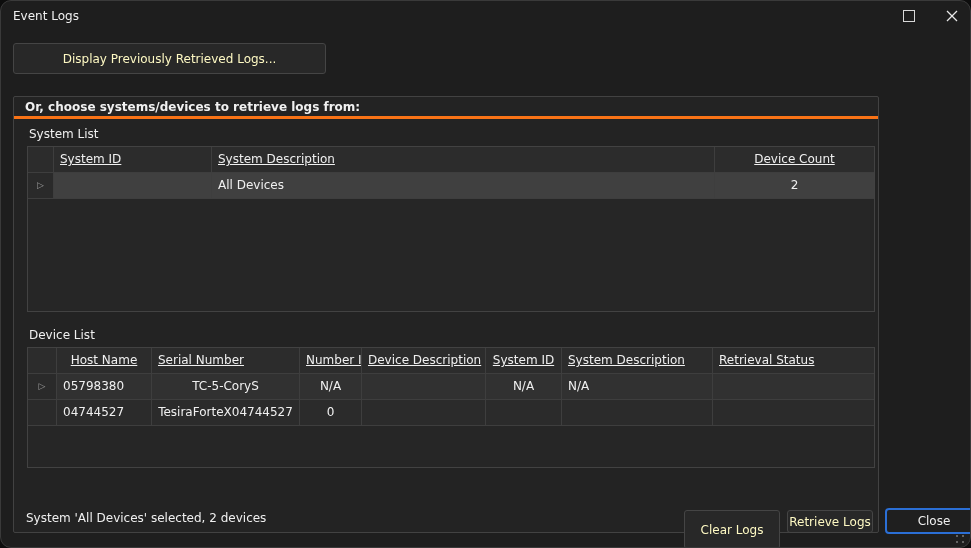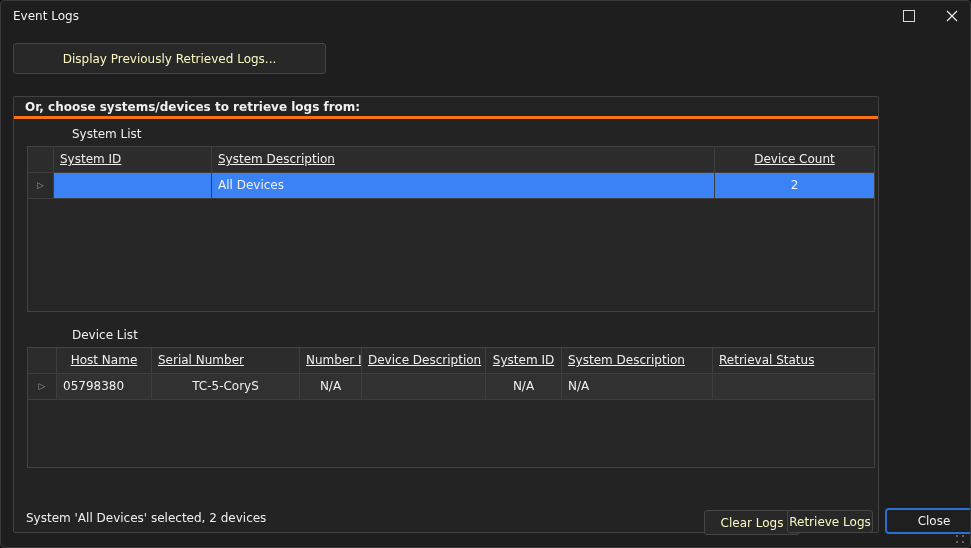--- a/index.html
+++ b/index.html
@@ -1,57 +1,57 @@
 <!DOCTYPE html>
 <html><head>
 <meta charset="utf-8">
 <style>
   html,body{margin:0;padding:0;background:#0d0d0d;}
   .window{
     position:relative;width:971px;height:548px;box-sizing:border-box;
-    background:#1e1e1e;border:1px solid #3a3a3a;border-radius:4px;overflow:hidden;
+    background:#1e1e1e;border:1px solid #3a3a3a;border-radius:11px;overflow:hidden;
     font-family:"DejaVu Sans","Liberation Sans",sans-serif;font-size:12px;color:#f0f0f0;
   }
   .abs{position:absolute;box-sizing:border-box;}
   
   .title{left:12px;top:7px;height:16px;line-height:16px;}
   .win-ctrl{top:4px;width:30px;height:22px;display:flex;align-items:center;justify-content:center;cursor:default;}
   .max-glyph{display:block;width:10px;height:10px;border:1px solid #d9d9d9;}
   
   .btn{
     background:#282828;border:1px solid #454545;border-radius:3px;color:#fef9c3;
     display:flex;align-items:center;justify-content:center;white-space:nowrap;cursor:default;
   }
   .btn-display{left:12px;top:42px;width:313px;height:31px;}
   .btn-close{
     left:884px;top:507px;width:98px;height:26px;background:#1f1f1f;
     border:2px solid #2b6fd6;border-radius:4px;display:flex;align-items:center;justify-content:center;cursor:default;
   }
   
   .group{left:12px;top:95px;width:866px;height:437px;background:#232323;border:1px solid #424242;border-radius:2px;}
   .group-header{left:0;top:0;width:100%;height:22px;line-height:21px;padding-left:11px;border-bottom:3px solid #f97316;font-weight:bold;}
-  .section-label{height:14px;line-height:14px;margin-left:43px;}
+  .section-label{height:14px;line-height:14px;}
   .lbl-system{left:15px;top:30px;}
   .lbl-device{left:15px;top:231px;}
   
   .table{background:#262626;border:1px solid #424242;overflow:hidden;}
   .tbl-system{left:13px;top:49px;width:848px;height:166px;}
   .tbl-device{left:13px;top:250px;width:848px;height:121px;}
   .grid-sys{display:grid;grid-template-columns:26px 158px 503px auto;}
   .grid-dev{display:grid;grid-template-columns:29px 95px 148px 62px 124px 76px 151px auto;}
   .cell{
     height:26px;line-height:25px;padding:0 6px;border-right:1px solid #3e3e3e;border-bottom:1px solid #3e3e3e;
     overflow:hidden;white-space:nowrap;box-sizing:border-box;
   }
   .cell:last-child{border-right:none;}
   .thead .cell{background:#2c2c2c;text-decoration:underline;}
   .al{text-align:left;}
   .ac{text-align:center;}
   .arrow-cell{background:#2a2a2a;text-align:center;padding:0;color:#9c9c9c;font-size:9px;}
-  .row-sel .cell{background:#3b82f6;}
+  .row-sel .cell{background:#404040;}
   .row-dev1 .cell{background:#313131;}
   .row-dev2 .cell{background:#2b2b2b;}
   .row-sel .arrow-cell,.row-dev1 .arrow-cell,.row-dev2 .arrow-cell{background:#2a2a2a;}
   
   .status{left:12px;top:413px;height:16px;line-height:16px;}
   
   .grip{right:6px;bottom:4px;width:8px;height:8px;}
   .grip span{
     position:absolute;width:2px;height:2px;background:#636363;
     box-shadow:6px 0 #636363,0 6px #636363,6px 6px #636363;
@@ -109,24 +109,34 @@
       <div class="grid-dev row-dev1">
         <div class="cell arrow-cell">▷</div>
         <div class="cell al">05798380</div>
         <div class="cell ac">TC-5-CoryS</div>
         <div class="cell ac">N/A</div>
         <div class="cell al"></div>
         <div class="cell ac">N/A</div>
         <div class="cell al">N/A</div>
         <div class="cell al"></div>
       </div>
+      <div class="grid-dev row-dev2">
+        <div class="cell arrow-cell"></div>
+        <div class="cell al">04744527</div>
+        <div class="cell ac">TesiraForteX04744527</div>
+        <div class="cell ac">0</div>
+        <div class="cell al"></div>
+        <div class="cell ac"></div>
+        <div class="cell al"></div>
+        <div class="cell al"></div>
+      </div>
     </div>
 
     <div class="abs status">System 'All Devices' selected, 2 devices</div>
-    <div class="abs btn" style="left:690px;top:413px;width:96px;height:25px;">Clear Logs</div>
+    <div class="abs btn" style="left:670px;top:413px;width:96px;height:39px;">Clear Logs</div>
     <div class="abs btn" style="left:773px;top:413px;width:86px;height:23px;">Retrieve Logs</div>
   </div>
 
   <div class="abs btn-close">Close</div>
 
   <div class="abs grip">
       <span></span>
     </div>
 
 </div>

